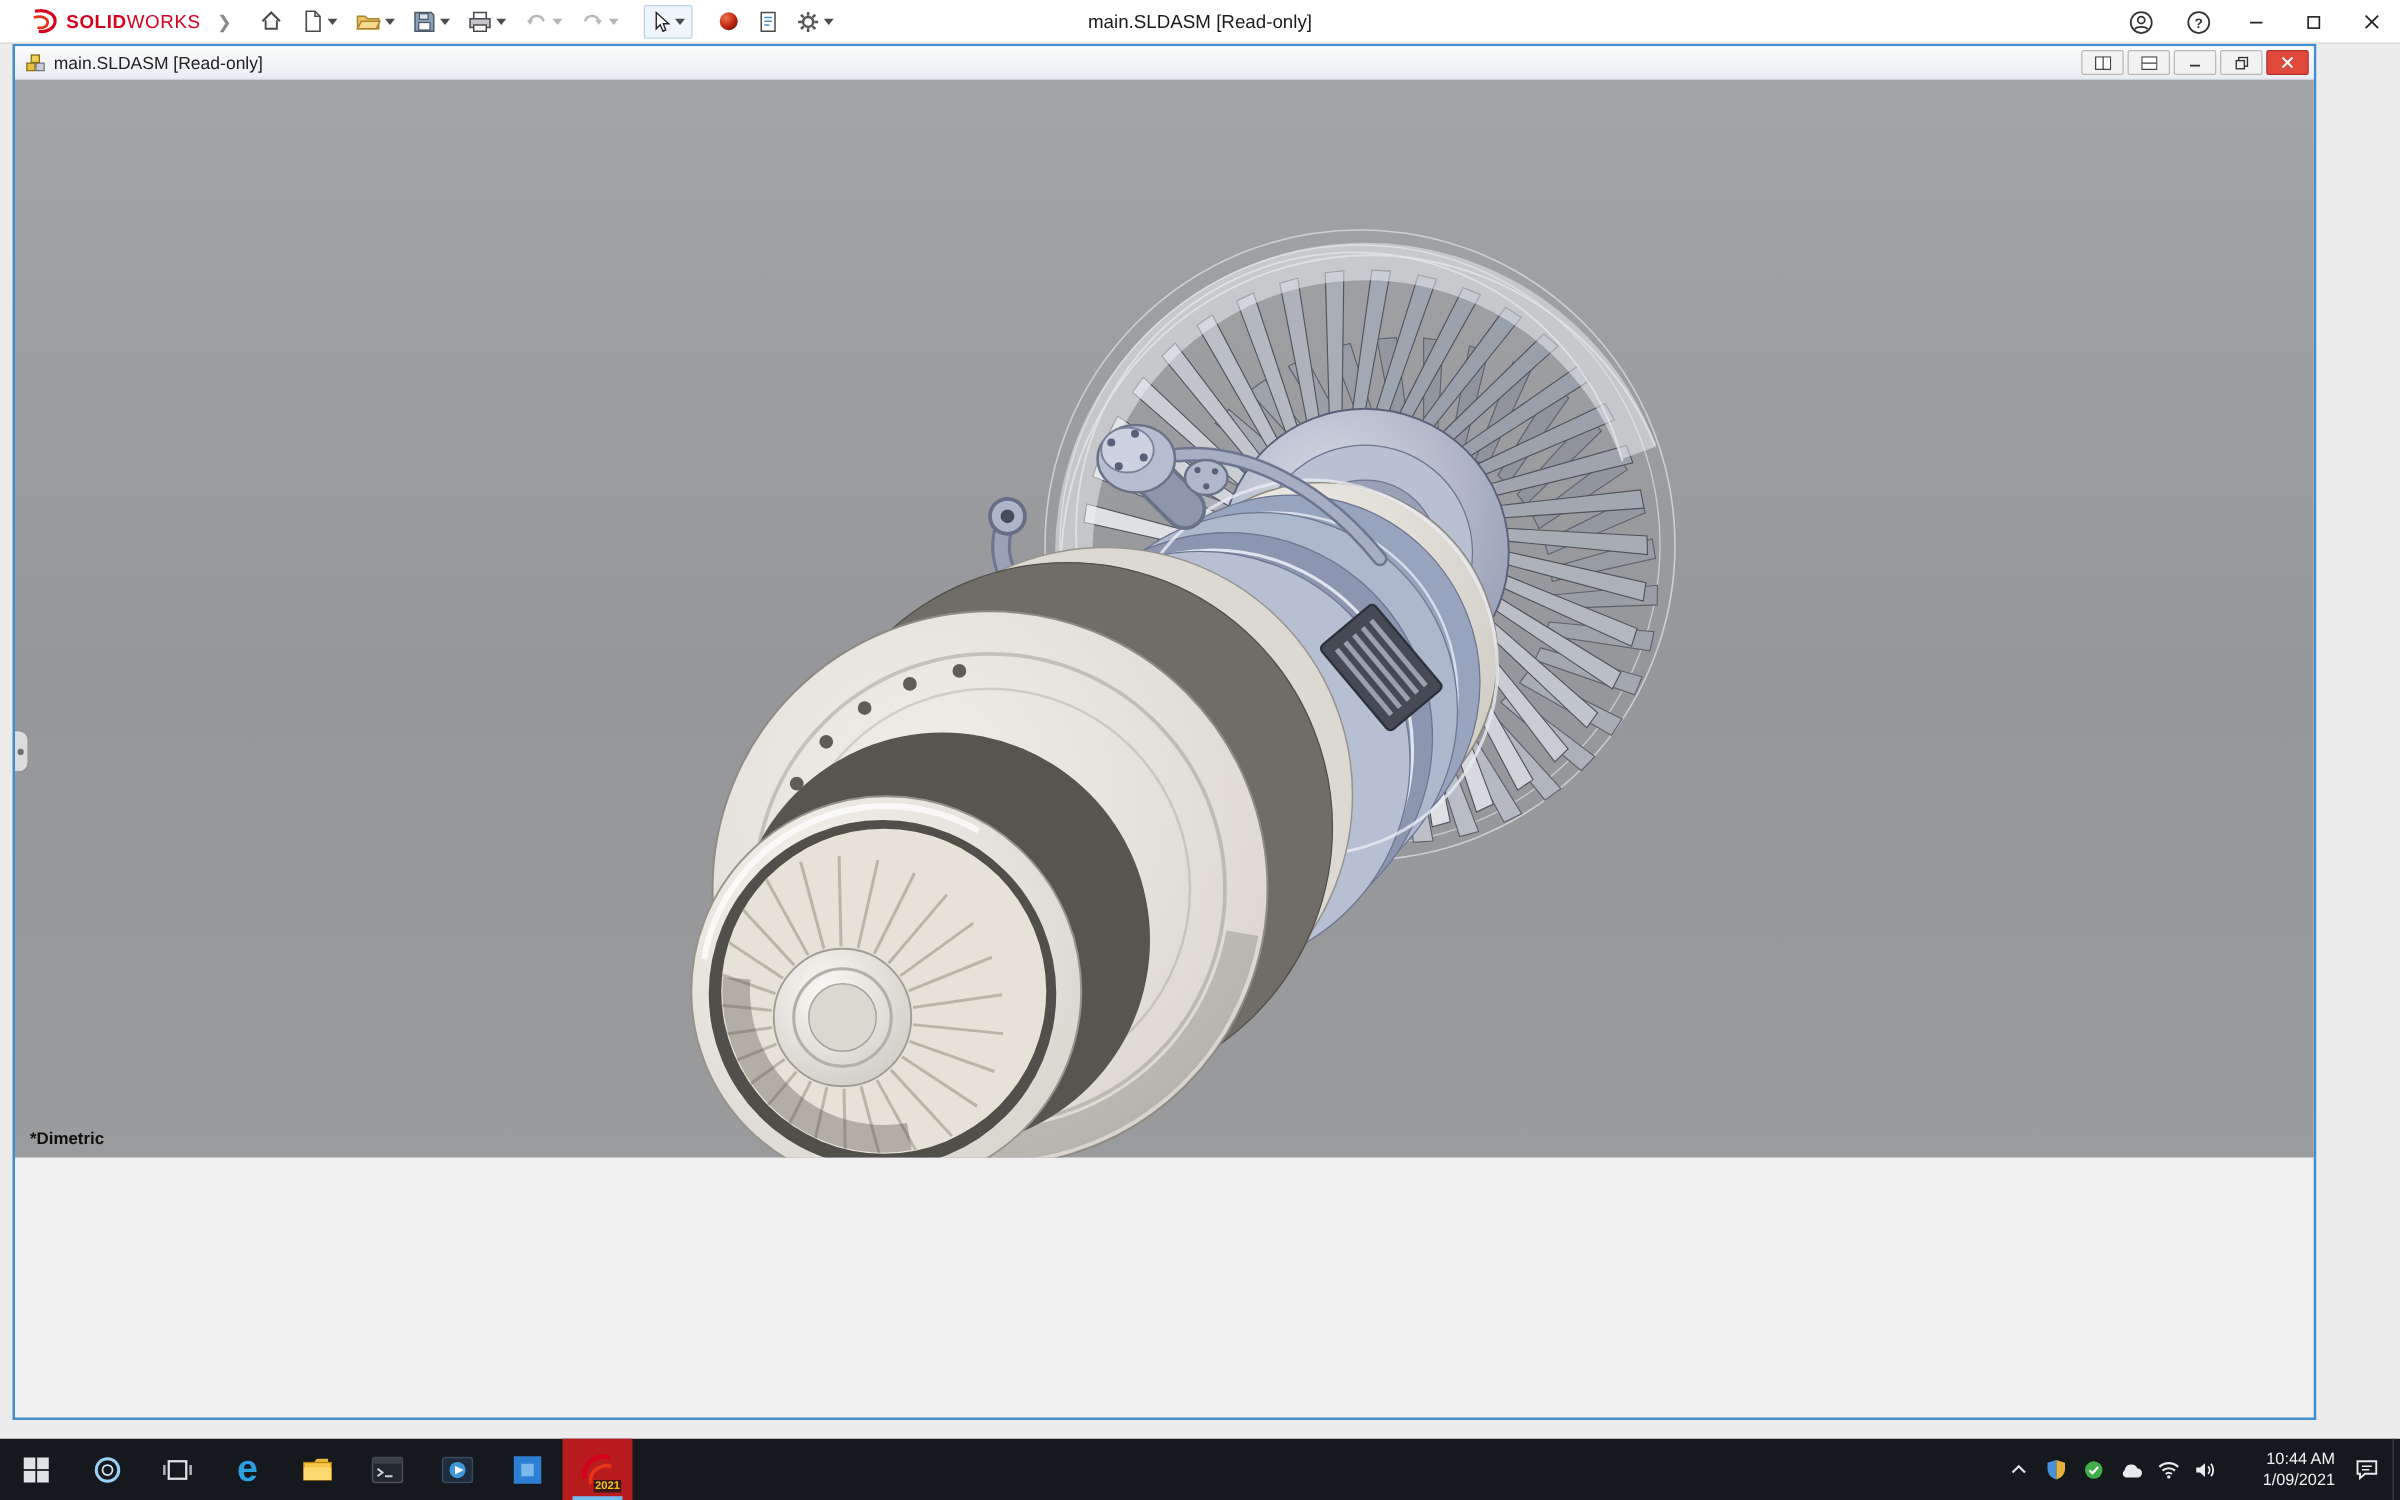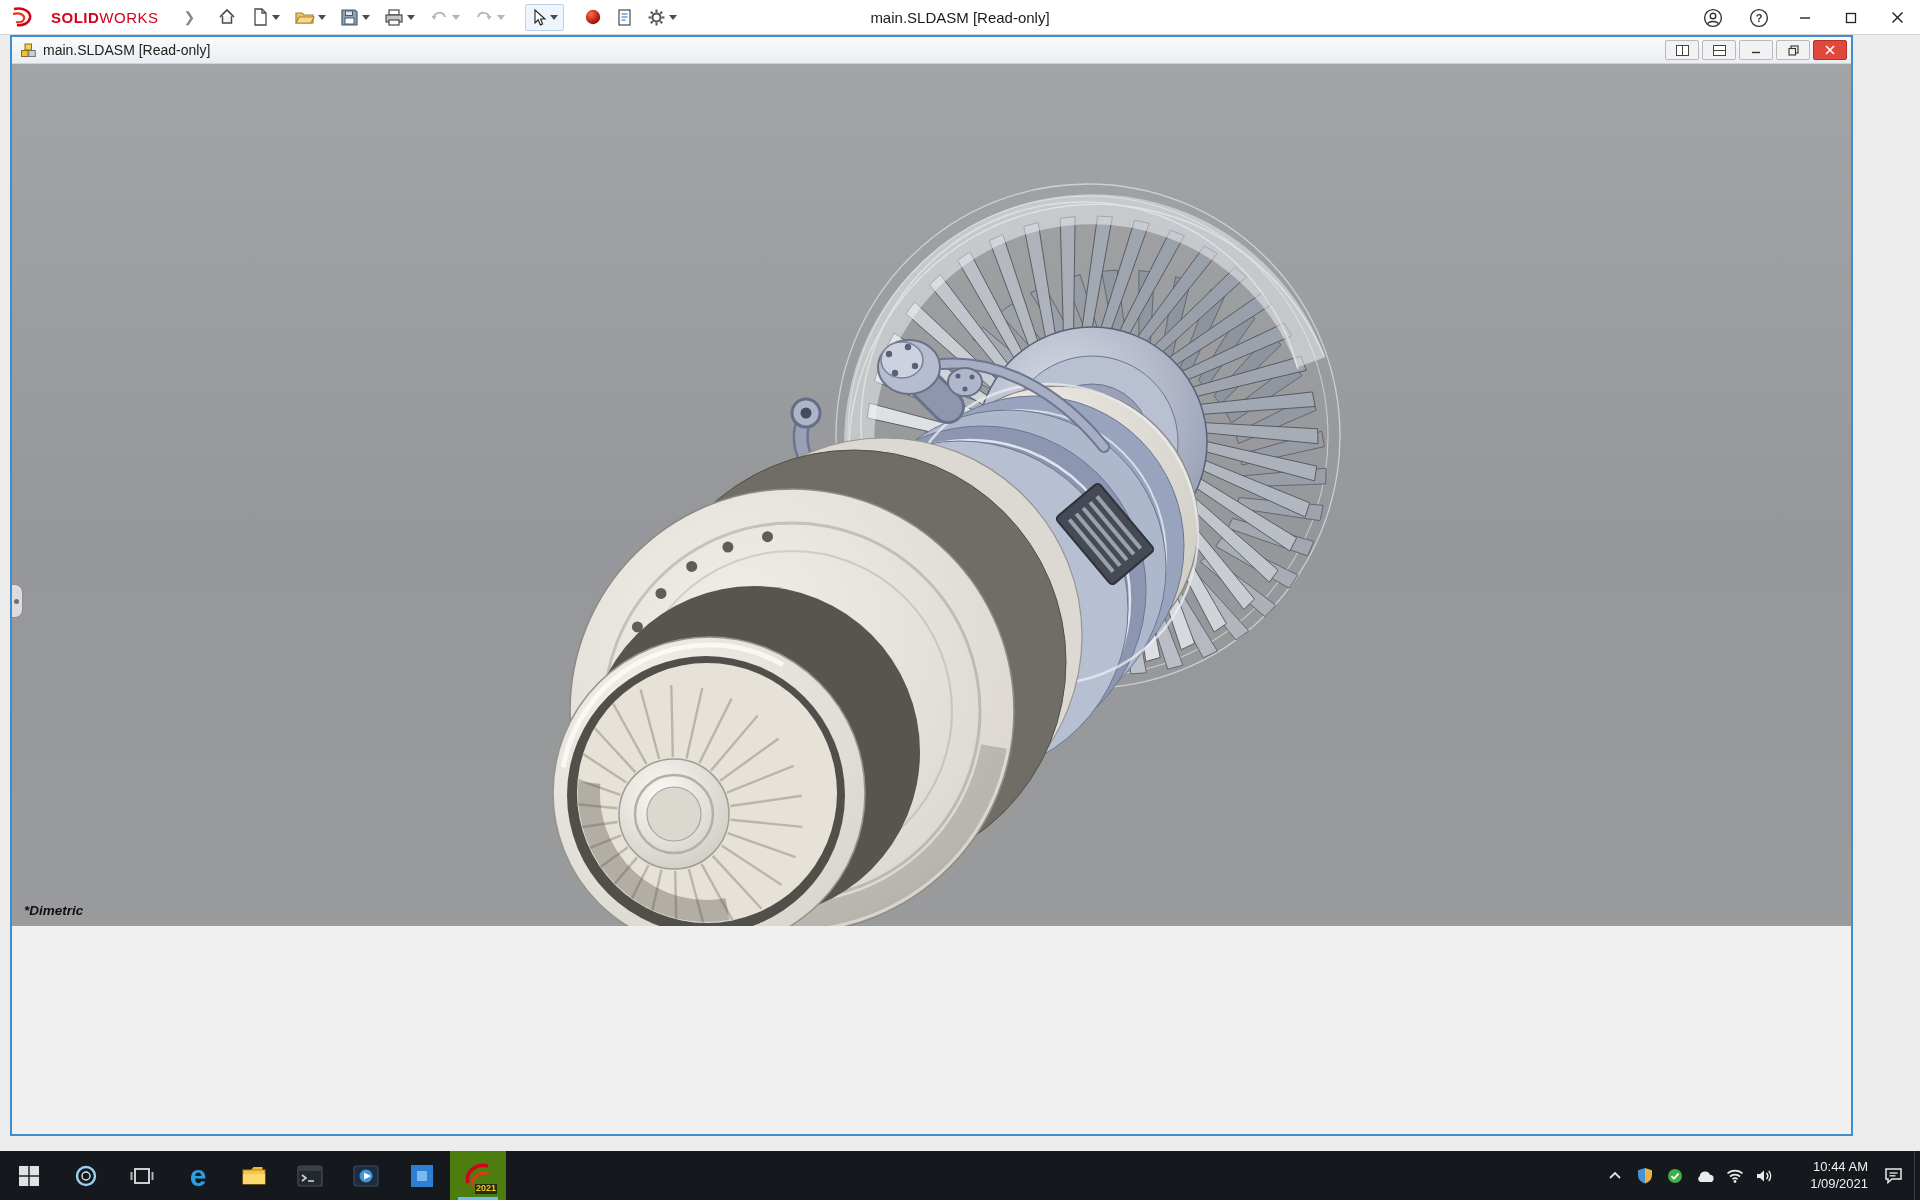--- a/index.html
+++ b/index.html
@@ -3,21 +3,21 @@
 <meta charset="utf-8">
 <style>
   * { margin:0; padding:0; box-sizing:border-box; }
   html,body { width:1920px; height:1200px; overflow:hidden;
     font-family:"Liberation Sans", sans-serif; background:#ececec; }
   .stage { position:relative; width:1920px; height:1200px; background:#ececec; }
 
   
   .titlebar { position:absolute; top:0; left:0; width:1920px; height:35px;
     background:#ffffff; border-bottom:1px solid #d4d4d4; display:flex; align-items:center; z-index:30; }
-  .brand { display:flex; align-items:center; gap:17px; padding-left:10px; }
+  .brand { display:flex; align-items:center; gap:5px; padding-left:24px; }
   .brand-glyph { width:24px; height:22px; }
   .brand-text { font-size:15px; letter-spacing:.5px; color:#d6001c; white-space:nowrap; }
   .brand-text .b1 { font-weight:bold; }
   .brand-text .b2 { font-weight:300; }
   .brand-chev { color:#8a8a8a; font-size:14px; margin-left:8px; }
   .tb-group { display:flex; align-items:center; margin-left:16px; gap:2px; }
   .tb-btn { display:flex; align-items:center; gap:3px; padding:3px 5px; border-radius:2px; border:1px solid transparent; }
   .tb-btn.boxed { border:1px solid #b9d3ea; background:#eef5fc; }
   .caret { width:0; height:0; border-left:4px solid transparent; border-right:4px solid transparent; border-top:5px solid #4c4c4c; }
   .caret.dim { border-top-color:#b5b5b5; }
@@ -34,40 +34,40 @@
   .child-titlebar { height:27px; background:linear-gradient(#fbfbfb,#e9edf2);
     border-bottom:1px solid #cdd3da; display:flex; align-items:center; padding:0 4px 0 8px; }
   .child-title { font-size:14px; color:#222; margin-left:6px; }
   .child-controls { margin-left:auto; display:flex; gap:3px; }
   .cc-btn { width:34px; height:20px; background:#f2f2f2; border:1px solid #b9b9b9; border-radius:2px;
     display:flex; align-items:center; justify-content:center; color:#333; }
   .cc-btn.close { background:#e0483b; border-color:#b23227; color:#fff; font-size:12px; font-weight:bold; }
 
   
   .viewport { position:relative; width:1839px; height:862px;
-    background:linear-gradient(#a3a4a6, #96979a 55%, #9a9b9d); overflow:hidden;font-style:italic; }
+    background:linear-gradient(#a3a4a6, #96979a 55%, #9a9b9d); overflow:hidden; }
   .model-svg { position:absolute; left:0; top:0; }
   .side-handle { position:absolute; left:0; top:520px; width:11px; height:34px;
     background:#dcdcdc; border:1px solid #8f8f8f; border-left:none; border-radius:0 8px 8px 0; }
   .side-handle::after { content:""; position:absolute; left:2px; top:14px; width:5px; height:5px;
     border-radius:50%; background:#707070; }
   .triad { position:absolute; left:20px; top:952px; }
   .view-label { position:absolute; left:12px; bottom:8px; font-size:13.5px; font-weight:600; color:#101010; }
 
   
   .taskbar { position:absolute; left:0; bottom:0; width:1920px; height:49px;
     background:#15181c; display:flex; align-items:stretch; z-index:40; }
   .start-btn { width:58px; display:flex; align-items:center; justify-content:center; }
   .search-box { width:430px; margin:0; background:#2e3338; border:1px solid #484e54;
     display:flex; align-items:center; gap:10px; padding:0 12px; }
   .search-box input { flex:1; background:transparent; border:none; outline:none;
     font-size:15px; color:#c8ccd0; font-family:"Liberation Sans",sans-serif; }
   .search-box input::placeholder { color:#b4b9be; opacity:1; }
   .tb-icon { width:56px; display:flex; align-items:center; justify-content:center; position:relative; }
-  .tb-icon.active { background:#4d7c0f; }
+  .tb-icon.active { background:#b91c1c; }
   .tb-icon.active::after { content:""; position:absolute; bottom:0; left:8px; right:8px; height:3px; background:#76b9ed; }
   .edge-e { font-size:30px; font-weight:bold; color:#2aa0e0; line-height:1; }
   .sw-tile { position:relative; width:34px; height:34px; }
   .sw-year { position:absolute; right:-2px; bottom:-1px; font-size:9px; font-weight:bold; color:#f5c518;
     background:rgba(20,20,20,.75); padding:0 1px; line-height:1.1; }
   .tray { margin-left:auto; display:flex; align-items:center; }
   .tray-icon { width:30px; height:49px; display:flex; align-items:center; justify-content:center; }
   .clock { width:92px; text-align:right; color:#eef0f2; font-size:13px; line-height:1.3; padding-right:4px; }
   .action-center { width:42px; height:49px; display:flex; align-items:center; justify-content:center; }
   .show-desktop { width:6px; height:49px; border-left:1px solid #3a3f44; }

